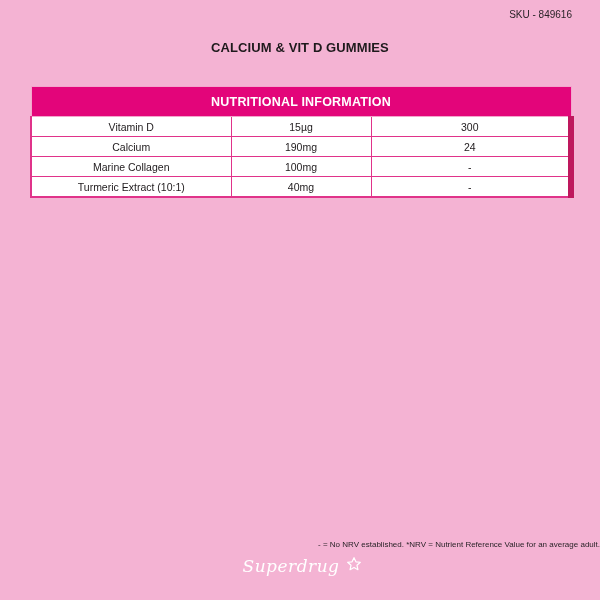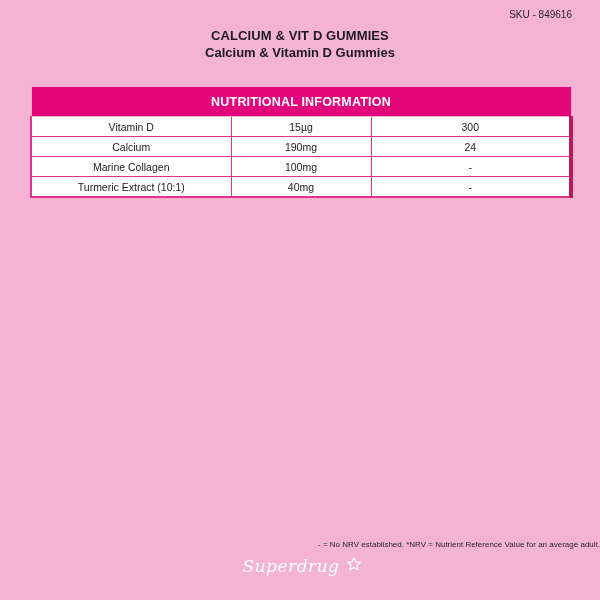--- a/index.html
+++ b/index.html
@@ -17,21 +17,21 @@
     }
     .sku {
       position: absolute;
       top: 9px;
       right: 28px;
       font-size: 10px;
       color: #2a2428;
     }
     .titles {
       position: absolute;
-      top: 27px;
+      top: 39px;
       left: 0;
       width: 600px;
       text-align: center;
     }
     .title-main {
       font-size: 13px;
       font-weight: bold;
       letter-spacing: 0.1px;
       line-height: 17px;
     }
@@ -87,21 +87,21 @@
       padding: 0;
       color: #1e1a1c;
     }
     .nutri-table tbody tr:last-child td {
       border-bottom: 2px solid #e0338a;
     }
     .nutri-table tbody td:first-child {
       border-left: 2px solid #e0338a;
     }
     .nutri-table tbody td:last-child {
-      border-right: 4px solid #be185d;
+      border-right: 6px solid #be185d;
       margin-top: 29px;
     }
     .footnote {
       position: absolute;
       top: 540px;
       left: 0;
       width: 600px;
       text-align: right;
       font-size: 8px;
       color: #2a2428;
@@ -126,21 +126,20 @@
       top: -2px;
     }
   </style>
 </head>
 <body>
 
 <div class="sku">SKU - 849616</div>
 
 <div class="titles">
   <div class="title-main">CALCIUM &amp; VIT D GUMMIES</div>
-  <div class="title-sub">Calcium &amp; Vitamin D Gummies</div>
 </div>
 
 <table class="nutri-table">
   <colgroup>
     <col class="c1">
       <col class="c2">
       <col class="c3">
   </colgroup>
   <thead>
     <tr>

